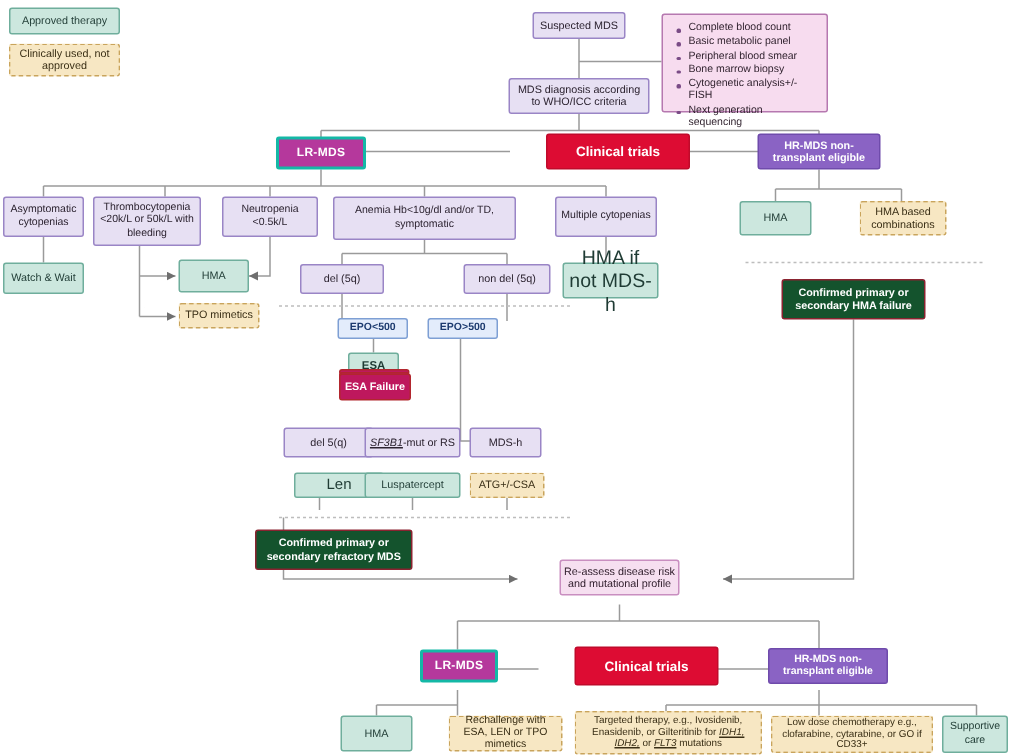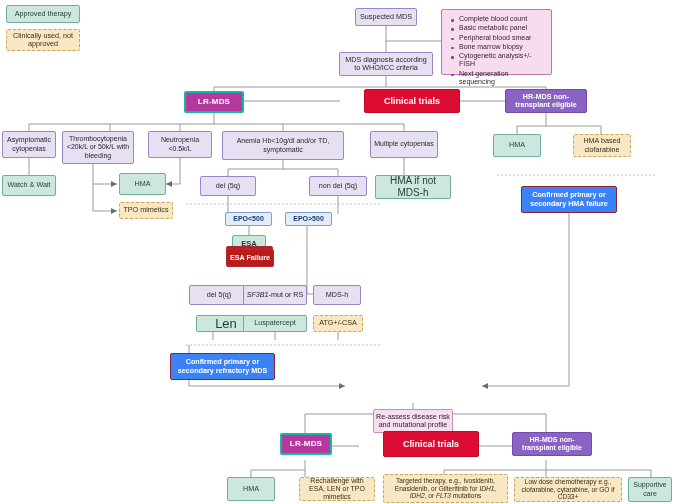--- a/index.html
+++ b/index.html
@@ -22,36 +22,36 @@
     line-height:1.18;
     padding:1px 2px;
     border-radius:2px;
     z-index:3;
   }
   
   .purple{ background:#e7e0f3; border:1px solid #9a85c6; color:#2c2330; }
   .purple-solid{ background:#8a63c4; border:1px solid #6f4bab; color:#ffffff; font-weight:bold; }
   .magenta{ background:#b5389c; border:2px solid #14b8a6; color:#ffffff; font-weight:bold; letter-spacing:.2px;}
   .red{ background:#dd0c33; border:1px solid #c00a2b; color:#ffffff; font-weight:bold;margin-left:24px; }
-  .red2{ background:#b91c1c; border:1px solid #b2262e; color:#ffffff; font-weight:bold; }
+  .red2{ background:#be185d; border:1px solid #b2262e; color:#ffffff; font-weight:bold; }
   .green{ background:#cce7de; border:1px solid #6fae9c; color:#1f3b34; }
   .tan{ background:#f7e7c3; border:1px dashed #c9a45c; color:#3a2f16; }
   .pink{ background:#f6dff0; border:1px solid #c98ec0; color:#32202e; }
   .pinkpanel{ background:#f7dcef; border:1px solid #b678b0; color:#2d1f2b;
               display:block; text-align:left; padding:5px 5px 5px 6px; }
-  .black{ background:#3b82f6; border:1px solid #8a2330; color:#ffffff; font-weight:bold; }
+  .black{ background:#14532d; border:1px solid #8a2330; color:#ffffff; font-weight:bold; }
   .blue{ background:#e3ecfb; border:1px solid #7e9fd4; color:#1c3a6e; font-weight:bold; }
 
   .bullets{ margin:0; padding:0 0 0 11px; list-style:none; }
   .bullets li{ position:relative; padding:0 0 1px 0; }
   .bullets li:before{
     content:"";position:absolute;left:-8px;top:4px;width:2.5px;height:2.5px;
     border-radius:50%;background:#7a4b86;
   }
-  .ital{font-style:italic;}
+  .ital{font-style:italic;text-decoration:underline;}
   svg.wires{position:absolute;left:0;top:0;width:676px;height:504px;z-index:1;pointer-events:none;}
 </style>
 </head>
 <body>
 
 <div id="canvas">
 
   <svg class="wires" viewBox="0 0 676 504">
     <defs>
       <marker id="ah" markerWidth="7" markerHeight="7" refX="6" refY="3" orient="auto">
@@ -183,47 +183,47 @@
   <div class="node purple" style="left:148px;top:131px;width:64px;height:27px;font-size:7px;">Neutropenia &lt;0.5k/L</div>
   <div class="node purple" style="left:222px;top:131px;width:122px;height:29px;font-size:7px;">Anemia Hb&lt;10g/dl and/or TD, symptomatic</div>
   <div class="node purple" style="left:370px;top:131px;width:68px;height:27px;font-size:7px;">Multiple cytopenias</div>
 
   <div class="node green" style="left:2px;top:175px;width:54px;height:21px;font-size:7.2px;">Watch &amp; Wait</div>
   <div class="node green" style="left:119px;top:173px;width:47px;height:22px;font-size:7.2px;">HMA</div>
   <div class="node tan" style="left:119px;top:202px;width:54px;height:17px;font-size:7.2px;">TPO mimetics</div>
 
   <div class="node purple" style="left:200px;top:176px;width:56px;height:20px;font-size:7.2px;">del (5q)</div>
   <div class="node purple" style="left:309px;top:176px;width:58px;height:20px;font-size:7.2px;">non del (5q)</div>
-  <div class="node green" style="left:375px;top:175px;width:76px;height:24px;font-size:10px;">HMA if not MDS-h</div>
+  <div class="node green" style="left:375px;top:175px;width:64px;height:24px;font-size:13px;">HMA if not MDS-h</div>
 
   <div class="node blue" style="left:225px;top:212px;width:47px;height:14px;font-size:7px;">EPO&lt;500</div>
   <div class="node blue" style="left:285px;top:212px;width:47px;height:14px;font-size:7px;">EPO&gt;500</div>
   <div class="node green" style="left:232px;top:235px;width:34px;height:19px;font-size:7.6px;font-weight:bold;">ESA</div>
   <div class="node red2" style="left:226px;top:246px;width:47px;height:0px;"></div>
   <div class="node red2" style="left:226px;top:248px;width:47px;height:0px;"></div>
   <div class="node red2" style="left:226px;top:250px;width:47px;height:0px;"></div>
   <div class="node red2" style="left:226px;top:249px;width:48px;height:18px;font-size:7.2px;">ESA Failure</div>
 
   <div class="node purple" style="left:189px;top:285px;width:60px;height:20px;font-size:7.2px;">del 5(q)</div>
   <div class="node purple" style="left:243px;top:285px;width:64px;height:20px;font-size:7.2px;">
     <span class="ital">SF3B1</span>
       <span>-mut or RS</span>
   </div>
   <div class="node purple" style="left:313px;top:285px;width:48px;height:20px;font-size:7.2px;">MDS-h</div>
 
-  <div class="node green" style="left:196px;top:315px;width:60px;height:17px;font-size:13px;">Len</div>
+  <div class="node green" style="left:196px;top:315px;width:60px;height:17px;font-size:10px;">Len</div>
   <div class="node green" style="left:243px;top:315px;width:64px;height:17px;font-size:7.2px;">Luspatercept</div>
   <div class="node tan" style="left:313px;top:315px;width:50px;height:17px;font-size:7.2px;text-align:center;">ATG+/-CSA</div>
 
   <div class="node green" style="left:493px;top:134px;width:48px;height:23px;font-size:7.2px;">HMA</div>
-  <div class="node tan" style="left:573px;top:134px;width:58px;height:23px;font-size:7.2px;">HMA based clofarabine</div>
+  <div class="node tan" style="left:573px;top:134px;width:58px;height:23px;font-size:7.2px;">HMA based combinations</div>
   <div class="node black" style="left:521px;top:186px;width:96px;height:27px;font-size:7.2px;">Confirmed primary or secondary HMA failure</div>
 
   <div class="node black" style="left:170px;top:353px;width:105px;height:27px;font-size:7.2px;">Confirmed primary or secondary refractory MDS</div>
-  <div class="node pink" style="left:373px;top:373px;width:80px;height:24px;font-size:7.2px;margin-top:36px;">Re-assess disease risk and mutational profile</div>
+  <div class="node pink" style="left:373px;top:373px;width:80px;height:24px;font-size:7.2px;">Re-assess disease risk and mutational profile</div>
 
   <div class="node magenta" style="left:280px;top:433px;width:52px;height:22px;font-size:8px;">LR-MDS</div>
   <div class="node red" style="left:359px;top:431px;width:96px;height:26px;font-size:9px;">Clinical trials</div>
   <div class="node purple-solid" style="left:512px;top:432px;width:80px;height:24px;font-size:7px;">HR-MDS non-transplant eligible</div>
 
   <div class="node green" style="left:227px;top:477px;width:48px;height:24px;font-size:7.2px;">HMA</div>
   <div class="node tan" style="left:299px;top:477px;width:76px;height:24px;font-size:7px;">Rechallenge with ESA, LEN or TPO mimetics</div>
   <div class="node tan" style="left:383px;top:474px;width:125px;height:29px;font-size:6.6px;">
     <span><span>Targeted therapy, e.g., Ivosidenib, Enasidenib, or Gilteritinib for </span><span class="ital">IDH1, IDH2,</span><span> or </span><span class="ital">FLT3</span><span> mutations</span></span>
   </div>

